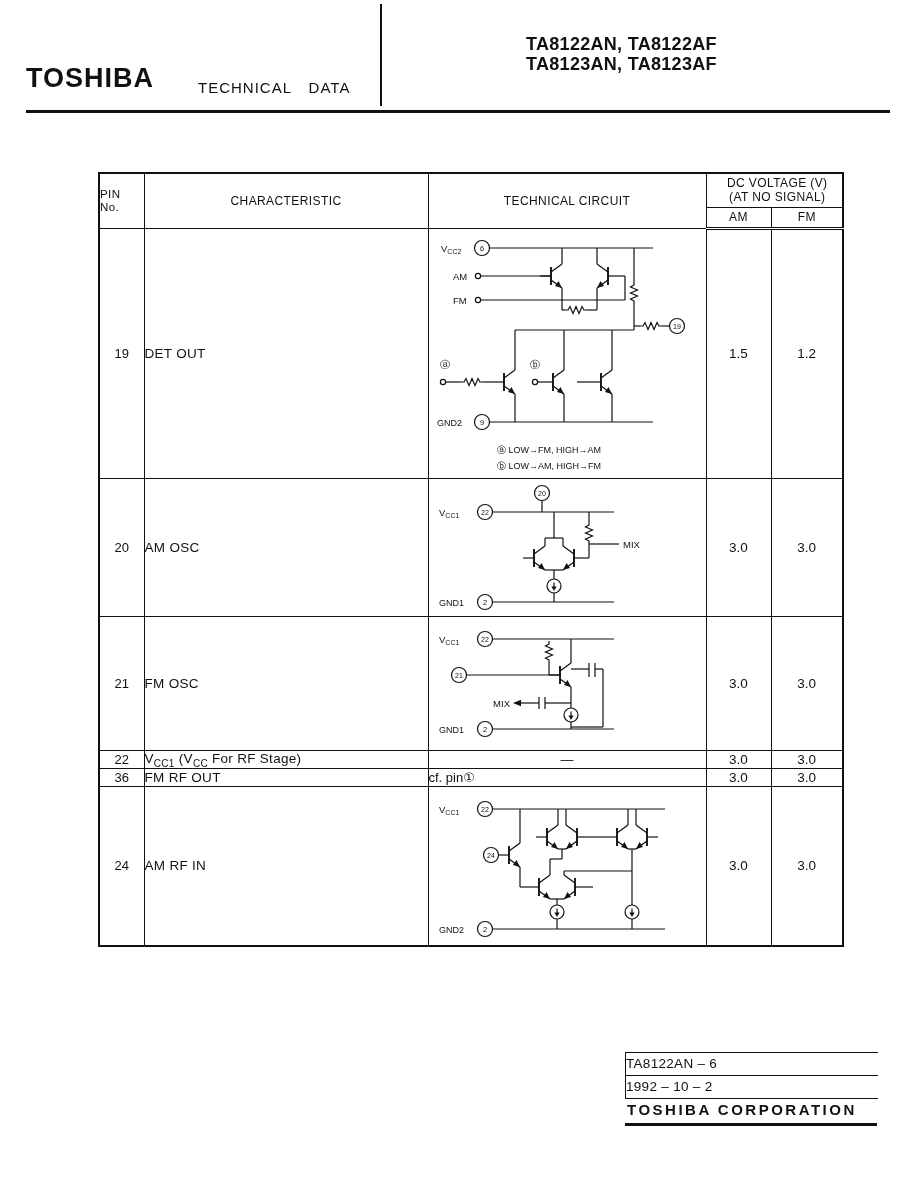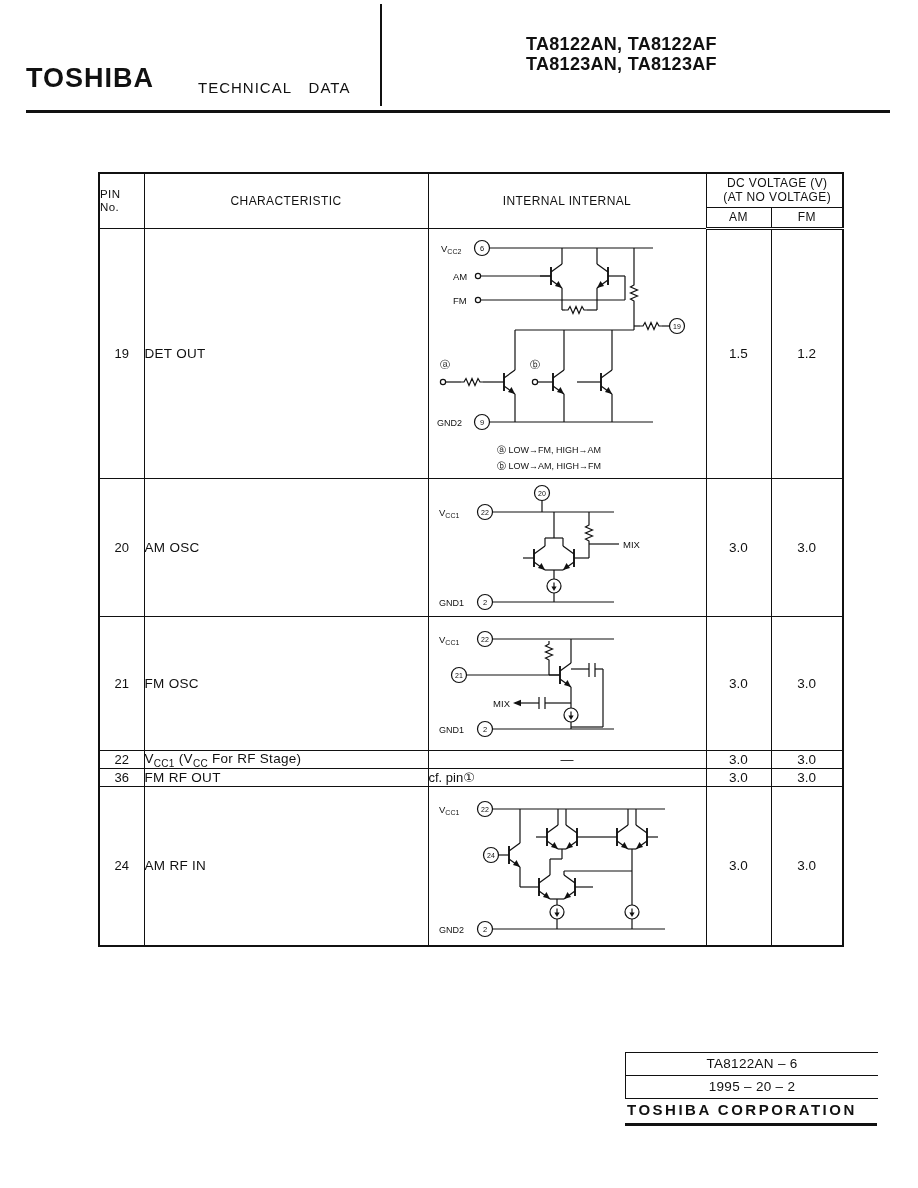--- a/index.html
+++ b/index.html
@@ -35,21 +35,21 @@
   td.circ-left { text-align:left; padding-left:8px; font-size:13px; }
   td.val { text-align:center; font-size:13.5px; }
   .dc2 { display:block;padding-left:6px; }
 
   
   .cdia { display:block; }
   .cdia text { font-family:"Liberation Sans","DejaVu Sans",sans-serif; fill:#111; stroke:none; }
 
   
   .fbox { left:625px; top:1052px; width:252px; border-top:1.5px solid #111; border-left:1.5px solid #111; }
-  .fbox .frow { height:22px; border-bottom:1.5px solid #111; text-align:center; font-size:13.5px; line-height:22px; letter-spacing:0.3px; }
+  .fbox .frow { height:22px; border-bottom:1.5px solid #111; text-align:left; font-size:13.5px; line-height:22px; letter-spacing:0.3px; }
   .fcorp { left:627px; top:1101px; font-size:15px; font-weight:bold; letter-spacing:2.5px;text-align:center; }
   .frule { left:625px; top:1123px; width:252px; height:3px; background:#111; }
 </style>
 </head>
 <body>
 
 <div class="page">
 
   <svg width="0" height="0" style="position:absolute">
     <defs>
@@ -91,24 +91,24 @@
         <col style="width:65px">
         <col style="width:72px">
     </colgroup>
     <thead>
       <tr style="height:34px">
         <th class="pinhdr" rowspan="2">
           <span>PIN</span><br>
           <span>No.</span>
         </th>
         <th rowspan="2">CHARACTERISTIC</th>
-        <th rowspan="2">INTERNAL INTERNAL</th>
+        <th rowspan="2">TECHNICAL CIRCUIT</th>
         <th colspan="2">
           <span class="dc2">DC VOLTAGE (V)</span>
-          <span class="dc2">(AT NO VOLTAGE)</span>
+          <span class="dc2">(AT NO SIGNAL)</span>
         </th>
       </tr>
       <tr class="sub" style="height:21px">
         <th>AM</th>
         <th>FM</th>
       </tr>
     </thead>
     <tbody>
 
       <tr style="height:250px">
@@ -337,18 +337,18 @@
         </td>
         <td class="val">3.0</td>
         <td class="val">3.0</td>
       </tr>
 
     </tbody>
   </table>
 
   <div class="abs fbox">
     <div class="frow">TA8122AN – 6</div>
-    <div class="frow">1995 – 20 – 2</div>
+    <div class="frow">1992 – 10 – 2</div>
   </div>
   <div class="abs fcorp">TOSHIBA CORPORATION</div>
   <div class="abs frule"></div>
 
 </div>
 
 </body></html>

